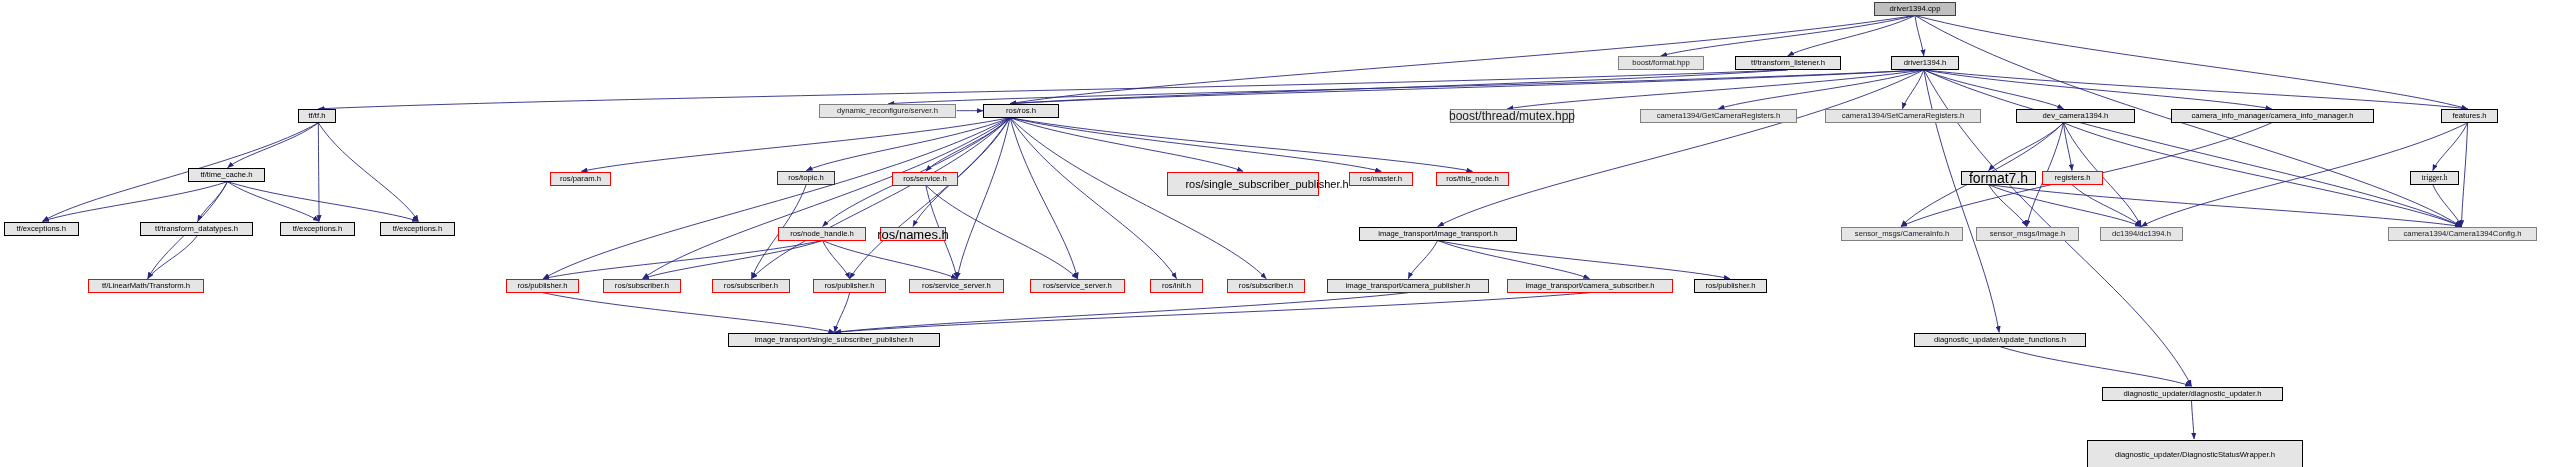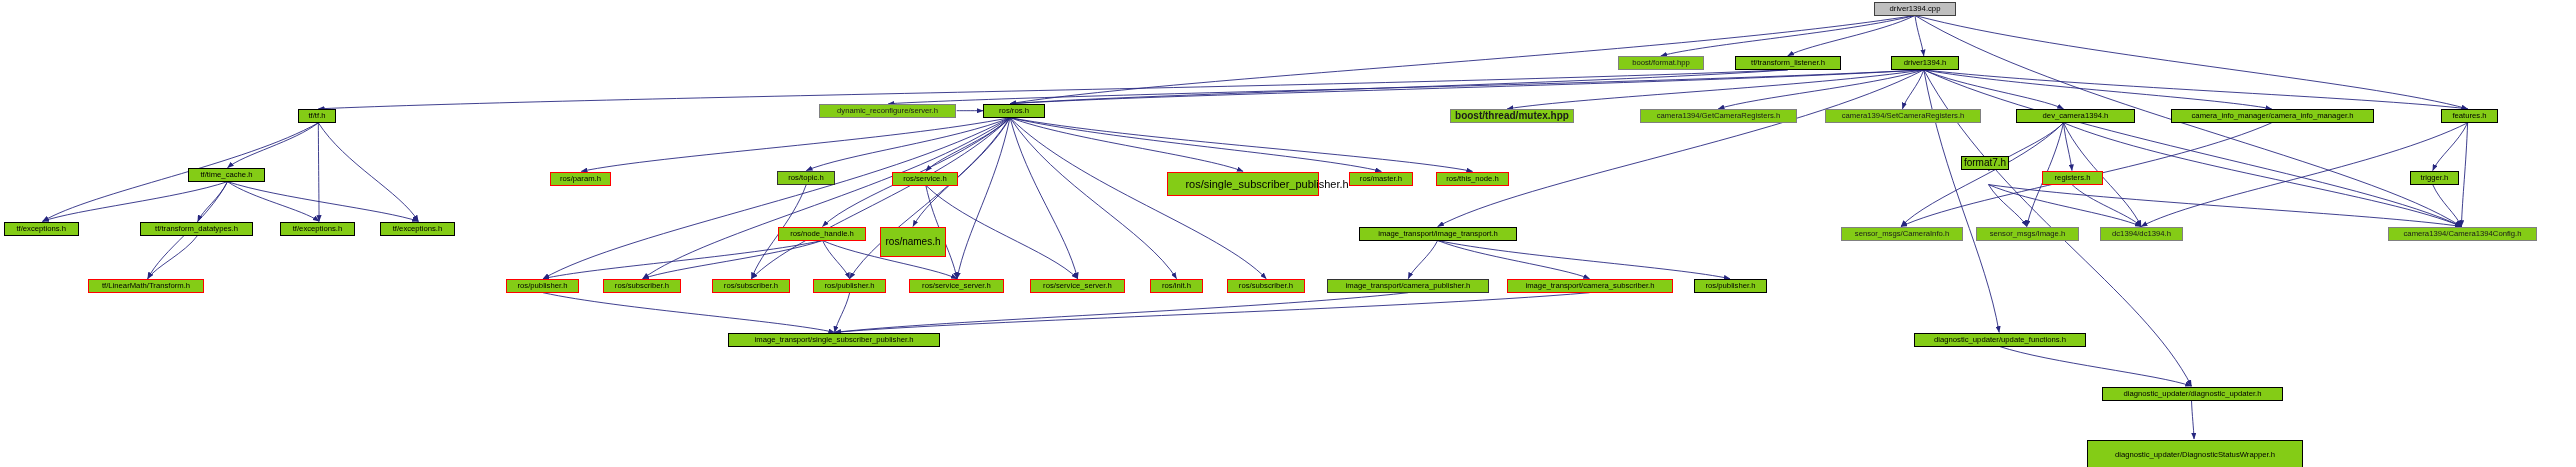--- a/index.html
+++ b/index.html
@@ -16,21 +16,21 @@
     left:0;top:0;
     width:2576px;height:467px;
     pointer-events:none;
   }
   .node{
     position:absolute;
     box-sizing:border-box;
     display:flex;
     align-items:center;
     justify-content:center;
-    background:#84cc16;
+    background:#e5e5e5;
     border:0.7px solid #000000;
     color:#000000;
     white-space:nowrap;
     line-height:1;
     letter-spacing:0px;
     z-index:3;
   }
   .node.root{
     background:#bfbfbf;
     border:0.7px solid #404040;
@@ -149,24 +149,24 @@
       </div>
       <div class="node" style="left: 1891px; top: 56px; width: 68px; height: 14px; font-size: 7.7px;">
         <span>driver1394.h</span>
       </div>
       <div class="node" style="left: 298px; top: 109px; width: 38px; height: 14px; font-size: 7.7px;">
         <span>tf/tf.h</span>
       </div>
       <div class="node gray" style="left: 819px; top: 104px; width: 137px; height: 14px; font-size: 7.7px; justify-content: center;">
         <span>dynamic_reconfigure/server.h</span>
       </div>
-      <div class="node" style="left: 983px; top: 104px; width: 62px; height: 14px; font-size: 7.7px;">
+      <div class="node" style="left: 983px; top: 104px; width: 76px; height: 14px; font-size: 7.7px;">
         <span>ros/ros.h</span>
       </div>
-      <div class="node gray" style="left: 1450px; top: 109px; width: 124px; height: 14px; font-size: 10px; font-weight: bold;">
+      <div class="node gray" style="left: 1450px; top: 109px; width: 124px; height: 14px; font-size: 12px;">
         <span>boost/thread/mutex.hpp</span>
       </div>
       <div class="node gray" style="left: 1640px; top: 109px; width: 157px; height: 14px; font-size: 7.7px;">
         <span>camera1394/GetCameraRegisters.h</span>
       </div>
       <div class="node gray" style="left: 1825px; top: 109px; width: 156px; height: 14px; font-size: 7.7px;">
         <span>camera1394/SetCameraRegisters.h</span>
       </div>
       <div class="node" style="left: 2016px; top: 109px; width: 119px; height: 14px; font-size: 7.7px;">
         <span>dev_camera1394.h</span>
@@ -191,45 +191,45 @@
       </div>
       <div class="node red" style="left: 1167px; top: 172px; width: 152px; height: 24px; font-size: 11px; padding-left: 48px;">
         <span>ros/single_subscriber_publisher.h</span>
       </div>
       <div class="node red" style="left: 1349px; top: 172px; width: 64px; height: 14px; font-size: 7.7px;">
         <span>ros/master.h</span>
       </div>
       <div class="node red" style="left: 1436px; top: 172px; width: 73px; height: 14px; font-size: 7.7px;">
         <span>ros/this_node.h</span>
       </div>
-      <div class="node" style="left: 1961px; top: 156px; width: 48px; height: 14px; font-size: 10px;">
+      <div class="node" style="left: 1961px; top: 171px; width: 75px; height: 14px; font-size: 14px;">
         <span>format7.h</span>
       </div>
       <div class="node red" style="left: 2042px; top: 171px; width: 61px; height: 14px; font-size: 7.7px;">
         <span>registers.h</span>
       </div>
-      <div class="node" style="left: 2410px; top: 171px; width: 49px; height: 14px; font-size: 7.7px;">
+      <div class="node" style="left: 2410px; top: 171px; width: 49px; height: 14px; font-size: 7.7px; font-family: Liberation Serif, serif;">
         <span>trigger.h</span>
       </div>
       <div class="node" style="left: 3.7px; top: 222px; width: 75px; height: 14px; font-size: 7.7px;">
         <span>tf/exceptions.h</span>
       </div>
       <div class="node" style="left: 140px; top: 222px; width: 113px; height: 14px; font-size: 7.7px;">
         <span>tf/transform_datatypes.h</span>
       </div>
       <div class="node" style="left: 280px; top: 222px; width: 75px; height: 14px; font-size: 7.7px;">
         <span>tf/exceptions.h</span>
       </div>
       <div class="node" style="left: 380px; top: 222px; width: 75px; height: 14px; font-size: 7.7px;">
         <span>tf/exceptions.h</span>
       </div>
       <div class="node red" style="left: 778px; top: 227px; width: 88px; height: 14px; font-size: 7.7px;">
         <span>ros/node_handle.h</span>
       </div>
-      <div class="node red" style="left: 880px; top: 227px; width: 66px; height: 30px; font-size: 10px;">
+      <div class="node red" style="left: 880px; top: 227px; width: 66px; height: 14px; font-size: 13px;">
         <span>ros/names.h</span>
       </div>
       <div class="node" style="left: 1359px; top: 227px; width: 158px; height: 14px; font-size: 7.7px;">
         <span>image_transport/image_transport.h</span>
       </div>
       <div class="node gray" style="left: 1841px; top: 227px; width: 122px; height: 14px; font-size: 7.7px;">
         <span>sensor_msgs/CameraInfo.h</span>
       </div>
       <div class="node gray" style="left: 1976px; top: 227px; width: 103px; height: 14px; font-size: 7.7px;">
         <span>sensor_msgs/Image.h</span>

